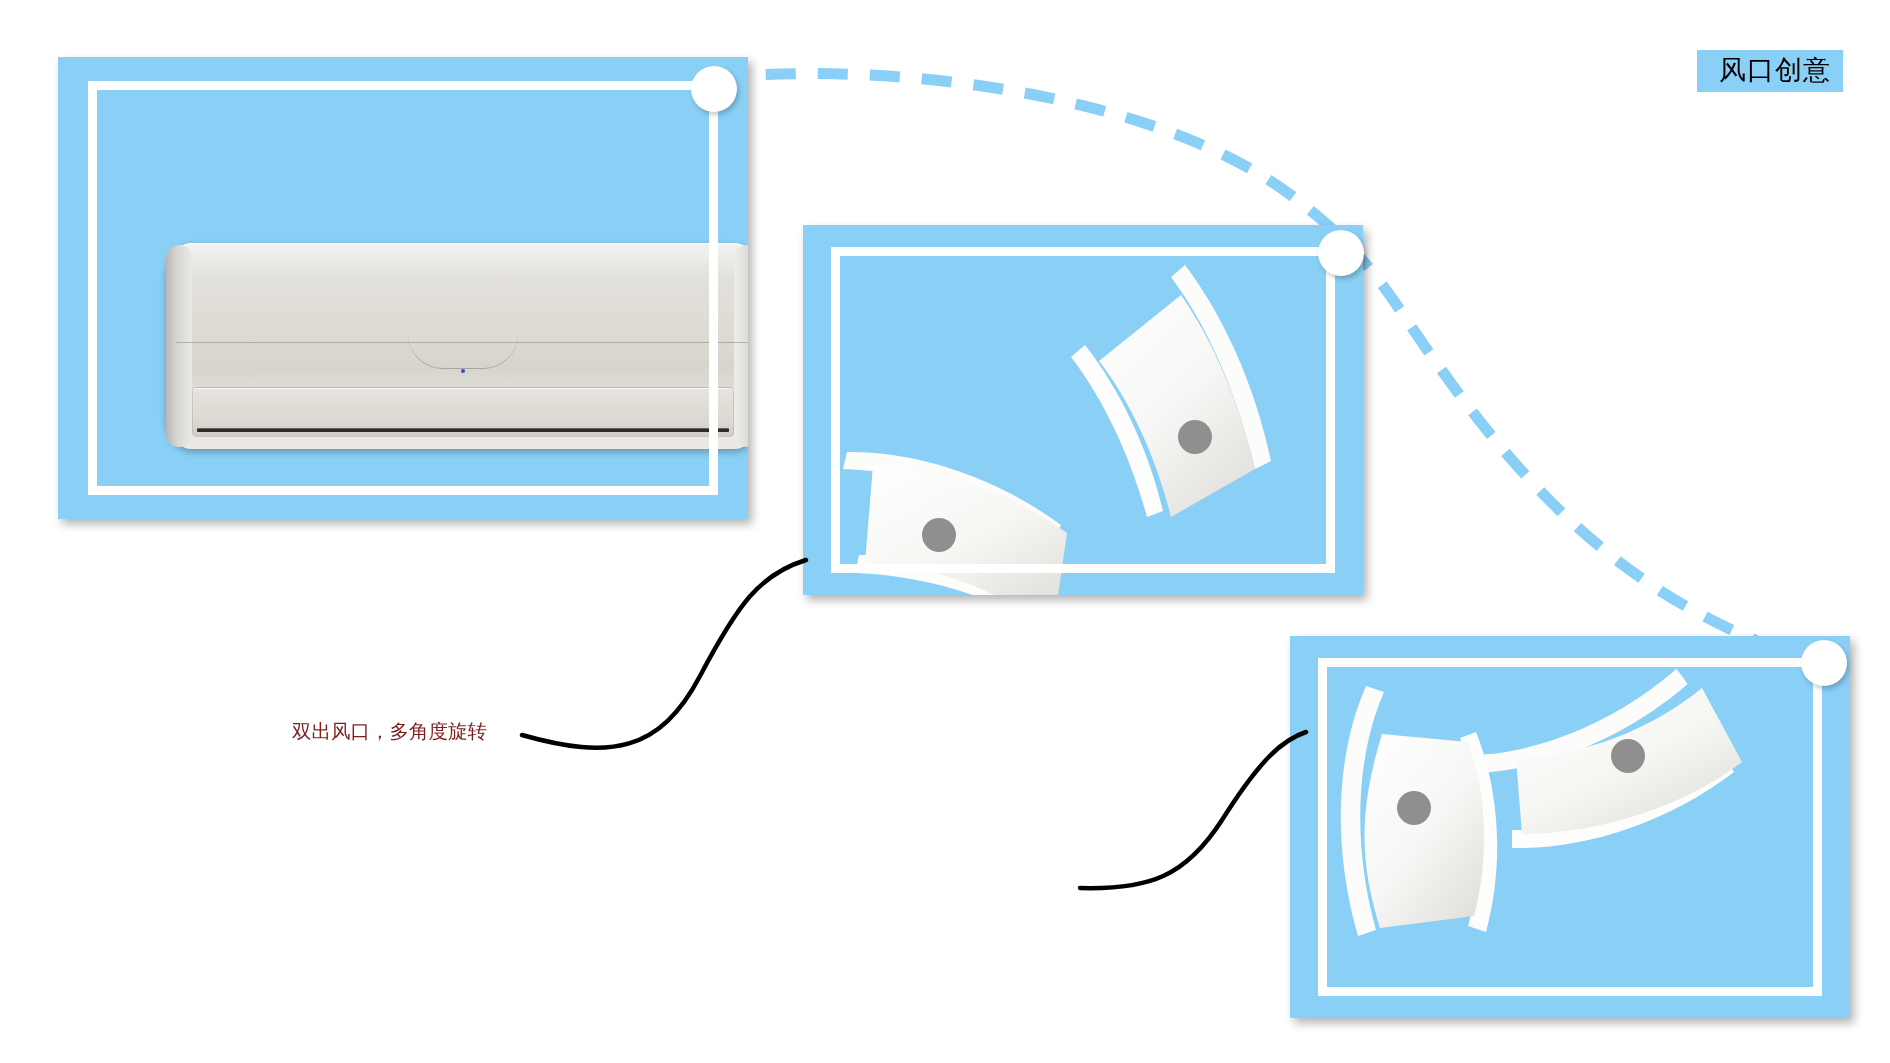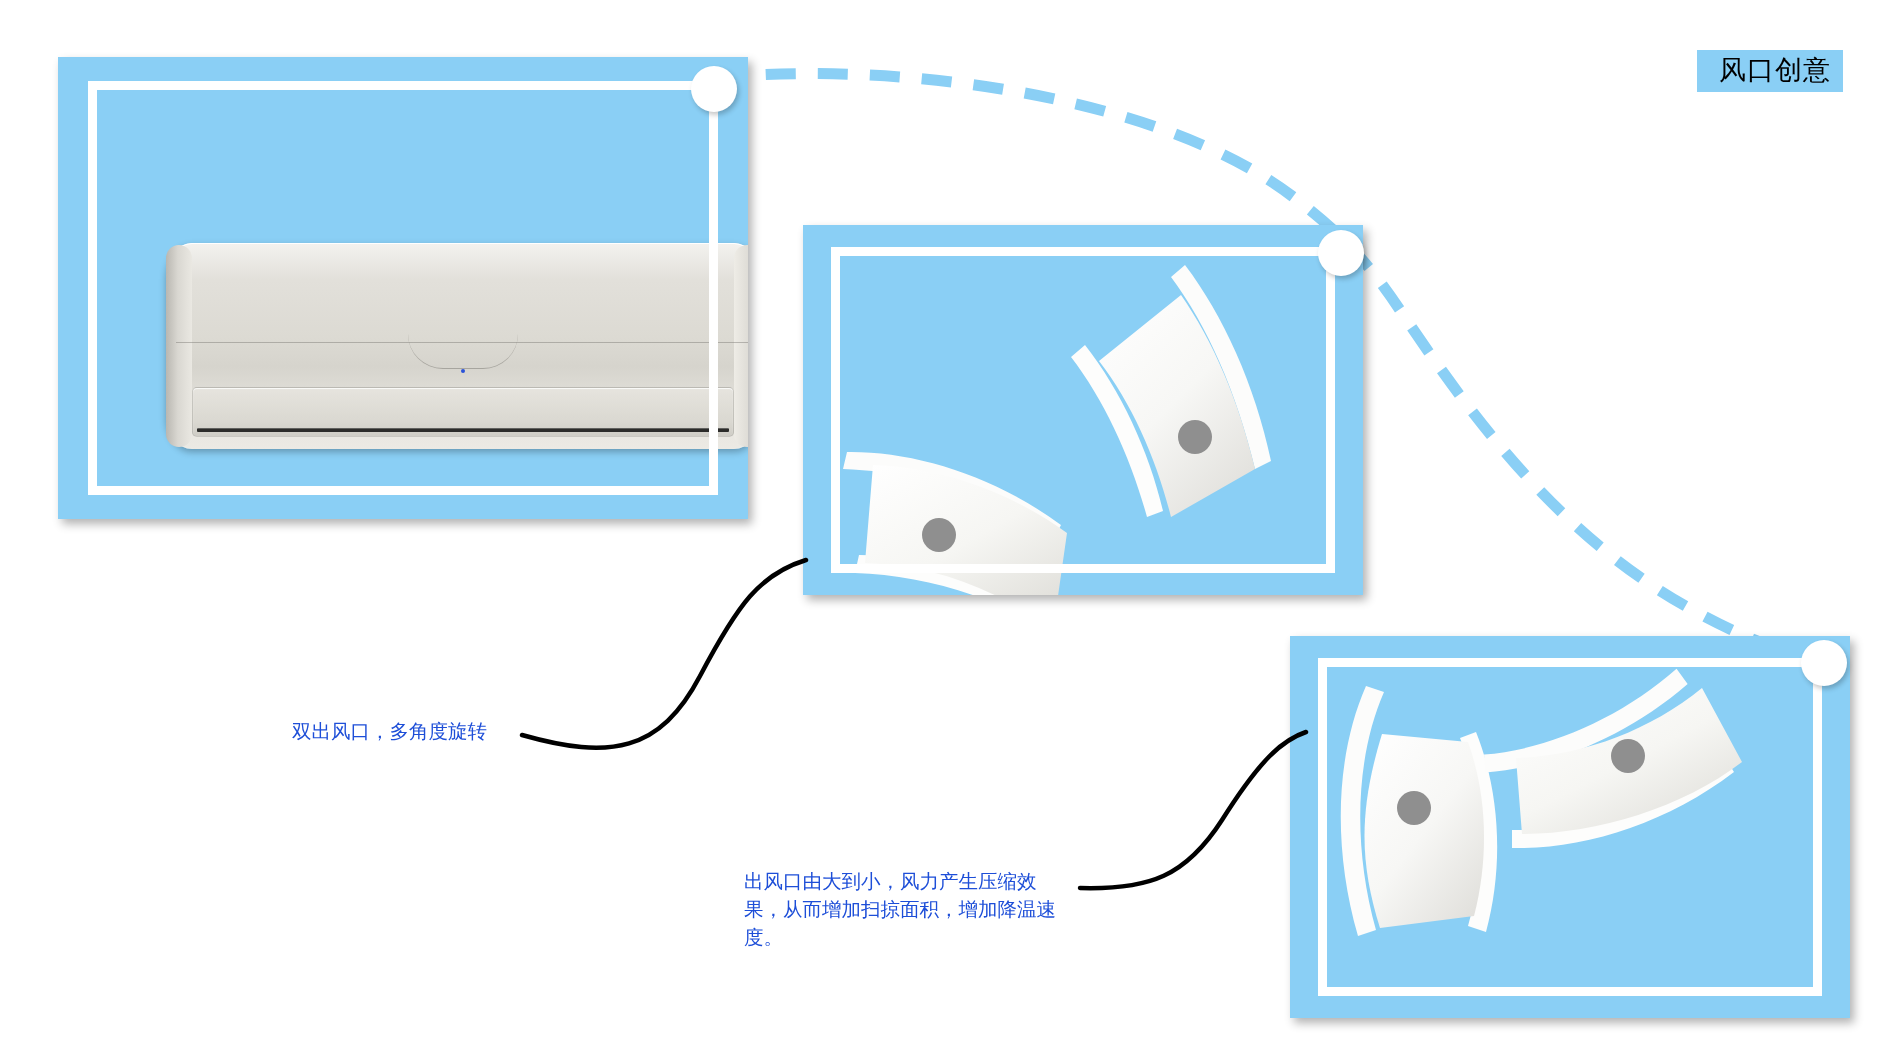--- a/index.html
+++ b/index.html
@@ -178,21 +178,21 @@
     font-size: 27px;
     line-height: 1.12;
     letter-spacing: 1px;
     white-space: nowrap;
     z-index: 9;
   }
 
   
   .callout {
     position: absolute;
-    color: #1d4ed8;
+    color: #7f1d1d;
     font-size: 19.5px;
     line-height: 1.44;
     z-index: 7;
   }
   #callout-1 {
     left: 292px;
     top: 718px;
     white-space: nowrap;
   }
   #callout-2 {
@@ -317,17 +317,16 @@
 
   <svg class="svg-layer svg-leaders" viewBox="0 0 1890 1063">
     <path d="M 522 735 C 610 760, 660 752, 700 676
              C 738 604, 760 574, 806 560" fill="none" stroke="#000000" stroke-width="4.5" stroke-linecap="round"></path>
     <path d="M 1080 888 C 1150 890, 1186 876, 1222 820
              C 1260 760, 1282 740, 1306 732" fill="none" stroke="#000000" stroke-width="4.5" stroke-linecap="round"></path>
   </svg>
 
   <div class="callout" id="callout-1">双出风口，多角度旋转</div>
 
-  <div class="callout" id="callout-2">出风口由大到小，风力产生压缩效果，从而增加扫掠面积，增加降温速度。</div>
 
   <div id="title-chip">风口创意</div>
 
 </div>
 
 </body></html>

